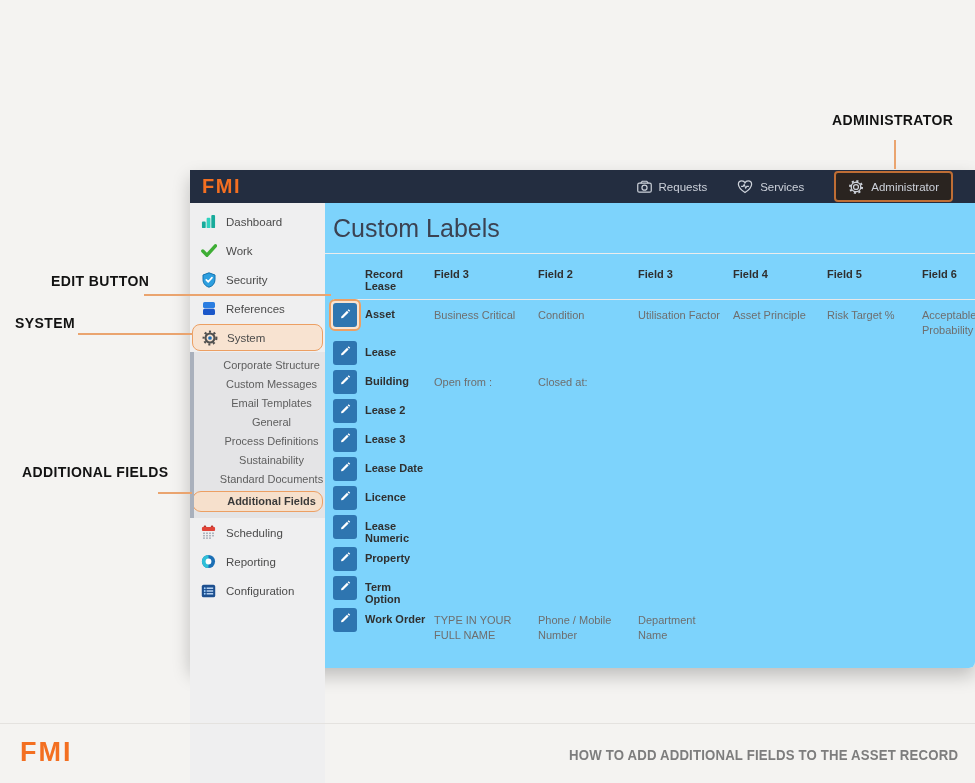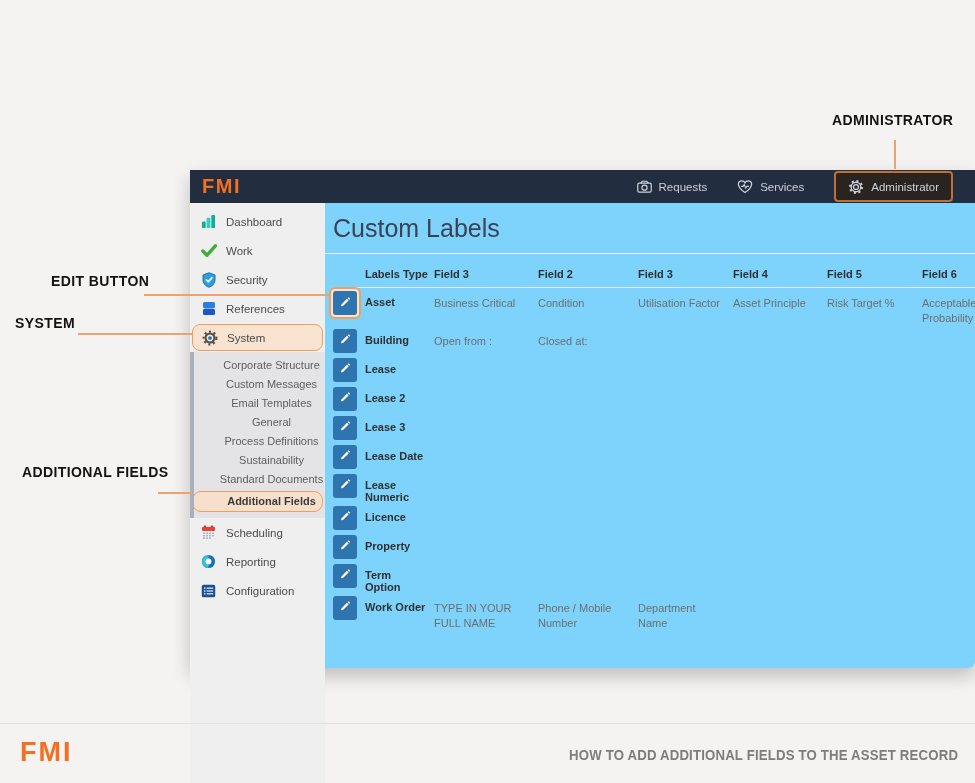--- a/index.html
+++ b/index.html
@@ -227,21 +227,21 @@
           </span>
           <span>Configuration</span>
         </div>
       </div>
 
     <div class="main">
       <div class="page-title">Custom Labels</div>
       <div class="table">
         <div class="thead">
             <div class="hcell"></div>
-            <div class="hcell">Labels Type</div>
+            <div class="hcell">Record Lease</div>
             <div class="hcell">Field 3</div>
             <div class="hcell">Field 2</div>
             <div class="hcell">Field 3</div>
             <div class="hcell">Field 4</div>
             <div class="hcell">Field 5</div>
             <div class="hcell">Field 6</div>
           </div>
         <div id="tbody">
             <div class="trow">
               <div>
@@ -264,54 +264,54 @@
             </div>
             <div class="trow">
               <div>
                 <button class="edit-btn">
                   <span><svg width="12" height="12" viewBox="0 0 12 12">
                       <path d="M2.4 8.4 L8 2.8 L9.6 4.4 L4 10 L2 10.3 Z" fill="#fff"></path>
                       <path d="M8.6 2.2 l1 -1 1.6 1.6 -1 1 z" fill="#fff"></path>
                     </svg></span>
                 </button>
               </div>
+              <div class="cell-rt">Lease</div>
+              <div class="cell-f"></div>
+              <div class="cell-f"></div>
+              <div class="cell-f"></div>
+              <div class="cell-f"></div>
+              <div class="cell-f"></div>
+              <div class="cell-f"></div>
+            </div>
+            <div class="trow">
+              <div>
+                <button class="edit-btn">
+                  <span><svg width="12" height="12" viewBox="0 0 12 12">
+                      <path d="M2.4 8.4 L8 2.8 L9.6 4.4 L4 10 L2 10.3 Z" fill="#fff"></path>
+                      <path d="M8.6 2.2 l1 -1 1.6 1.6 -1 1 z" fill="#fff"></path>
+                    </svg></span>
+                </button>
+              </div>
               <div class="cell-rt">Building</div>
               <div class="cell-f">Open from :</div>
               <div class="cell-f">Closed at:</div>
               <div class="cell-f"></div>
               <div class="cell-f"></div>
               <div class="cell-f"></div>
               <div class="cell-f"></div>
             </div>
             <div class="trow">
               <div>
                 <button class="edit-btn">
                   <span><svg width="12" height="12" viewBox="0 0 12 12">
                       <path d="M2.4 8.4 L8 2.8 L9.6 4.4 L4 10 L2 10.3 Z" fill="#fff"></path>
                       <path d="M8.6 2.2 l1 -1 1.6 1.6 -1 1 z" fill="#fff"></path>
                     </svg></span>
                 </button>
               </div>
-              <div class="cell-rt">Lease</div>
-              <div class="cell-f"></div>
-              <div class="cell-f"></div>
-              <div class="cell-f"></div>
-              <div class="cell-f"></div>
-              <div class="cell-f"></div>
-              <div class="cell-f"></div>
-            </div>
-            <div class="trow">
-              <div>
-                <button class="edit-btn">
-                  <span><svg width="12" height="12" viewBox="0 0 12 12">
-                      <path d="M2.4 8.4 L8 2.8 L9.6 4.4 L4 10 L2 10.3 Z" fill="#fff"></path>
-                      <path d="M8.6 2.2 l1 -1 1.6 1.6 -1 1 z" fill="#fff"></path>
-                    </svg></span>
-                </button>
-              </div>
               <div class="cell-rt">Lease 2</div>
               <div class="cell-f"></div>
               <div class="cell-f"></div>
               <div class="cell-f"></div>
               <div class="cell-f"></div>
               <div class="cell-f"></div>
               <div class="cell-f"></div>
             </div>
             <div class="trow">
               <div>
@@ -349,38 +349,38 @@
             </div>
             <div class="trow">
               <div>
                 <button class="edit-btn">
                   <span><svg width="12" height="12" viewBox="0 0 12 12">
                       <path d="M2.4 8.4 L8 2.8 L9.6 4.4 L4 10 L2 10.3 Z" fill="#fff"></path>
                       <path d="M8.6 2.2 l1 -1 1.6 1.6 -1 1 z" fill="#fff"></path>
                     </svg></span>
                 </button>
               </div>
+              <div class="cell-rt">Licence</div>
+              <div class="cell-f"></div>
+              <div class="cell-f"></div>
+              <div class="cell-f"></div>
+              <div class="cell-f"></div>
+              <div class="cell-f"></div>
+              <div class="cell-f"></div>
+            </div>
+            <div class="trow">
+              <div>
+                <button class="edit-btn">
+                  <span><svg width="12" height="12" viewBox="0 0 12 12">
+                      <path d="M2.4 8.4 L8 2.8 L9.6 4.4 L4 10 L2 10.3 Z" fill="#fff"></path>
+                      <path d="M8.6 2.2 l1 -1 1.6 1.6 -1 1 z" fill="#fff"></path>
+                    </svg></span>
+                </button>
+              </div>
               <div class="cell-rt">Lease Numeric</div>
-              <div class="cell-f"></div>
-              <div class="cell-f"></div>
-              <div class="cell-f"></div>
-              <div class="cell-f"></div>
-              <div class="cell-f"></div>
-              <div class="cell-f"></div>
-            </div>
-            <div class="trow">
-              <div>
-                <button class="edit-btn">
-                  <span><svg width="12" height="12" viewBox="0 0 12 12">
-                      <path d="M2.4 8.4 L8 2.8 L9.6 4.4 L4 10 L2 10.3 Z" fill="#fff"></path>
-                      <path d="M8.6 2.2 l1 -1 1.6 1.6 -1 1 z" fill="#fff"></path>
-                    </svg></span>
-                </button>
-              </div>
-              <div class="cell-rt">Licence</div>
               <div class="cell-f"></div>
               <div class="cell-f"></div>
               <div class="cell-f"></div>
               <div class="cell-f"></div>
               <div class="cell-f"></div>
               <div class="cell-f"></div>
             </div>
             <div class="trow">
               <div>
                 <button class="edit-btn">

